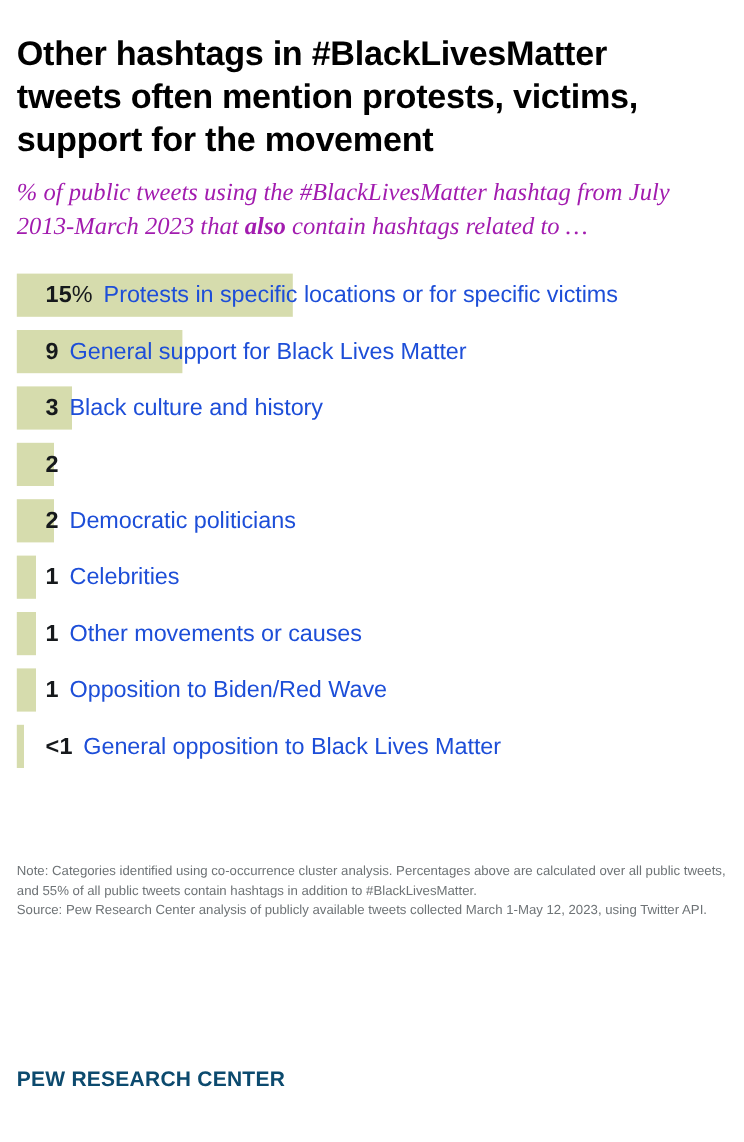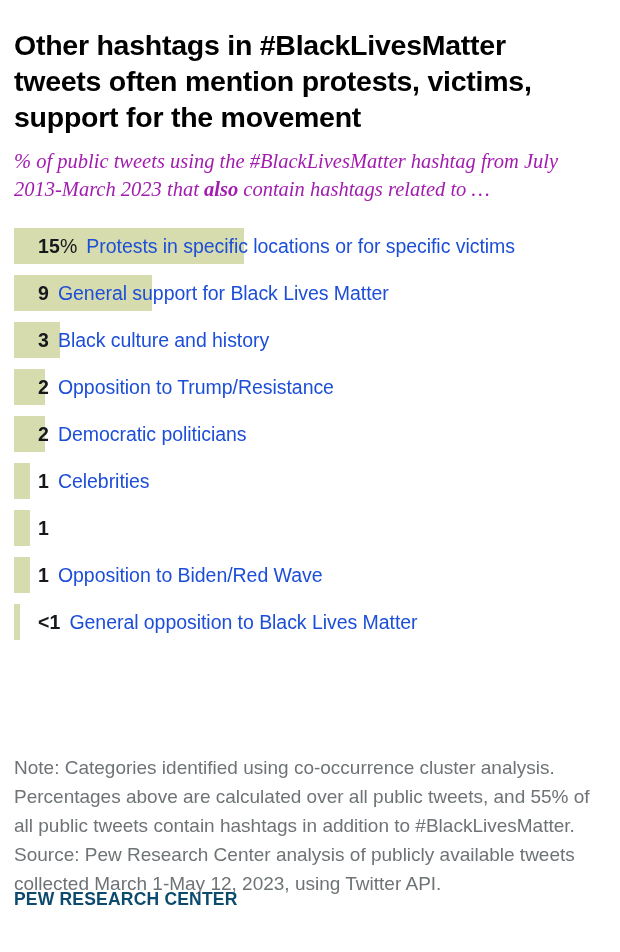--- a/index.html
+++ b/index.html
@@ -96,23 +96,23 @@
     font-weight: normal;
     color: #1d4ed8;
     margin-left: 9px;
     letter-spacing: -0.05px;
   }
 
   
   .notes {
     position: absolute;
     left: 14px;
-    top: 754px;
+    top: 718px;
     width: 594px;
-    font-size: 19px;
+    font-size: 11px;
     line-height: 1.52;
     color: #6e7376;
   }
   .notes div { white-space: pre-wrap; }
 
   
   .footer {
     position: absolute;
     left: 14px;
     top: 889px;
@@ -151,41 +151,41 @@
         <div class="bar-fill" style="width: 46px; background: rgb(214, 220, 173);"></div>
         <div class="bar-text">
           <span class="bar-value">3</span>
           <span class="bar-label">Black culture and history</span>
         </div>
       </div>
       <div class="bar-row">
         <div class="bar-fill" style="width: 31px; background: rgb(214, 220, 173);"></div>
         <div class="bar-text">
           <span class="bar-value">2</span>
-          <span class="bar-label">Opposition to Trump/Resistance</span>
         </div>
       </div>
       <div class="bar-row">
         <div class="bar-fill" style="width: 31px; background: rgb(214, 220, 173);"></div>
         <div class="bar-text">
           <span class="bar-value">2</span>
           <span class="bar-label">Democratic politicians</span>
         </div>
       </div>
       <div class="bar-row">
         <div class="bar-fill" style="width: 16px; background: rgb(214, 220, 173);"></div>
         <div class="bar-text">
           <span class="bar-value">1</span>
           <span class="bar-label">Celebrities</span>
         </div>
       </div>
       <div class="bar-row">
         <div class="bar-fill" style="width: 16px; background: rgb(214, 220, 173);"></div>
         <div class="bar-text">
           <span class="bar-value">1</span>
+          <span class="bar-label">Other movements or causes</span>
         </div>
       </div>
       <div class="bar-row">
         <div class="bar-fill" style="width: 16px; background: rgb(214, 220, 173);"></div>
         <div class="bar-text">
           <span class="bar-value">1</span>
           <span class="bar-label">Opposition to Biden/Red Wave</span>
         </div>
       </div>
       <div class="bar-row">

